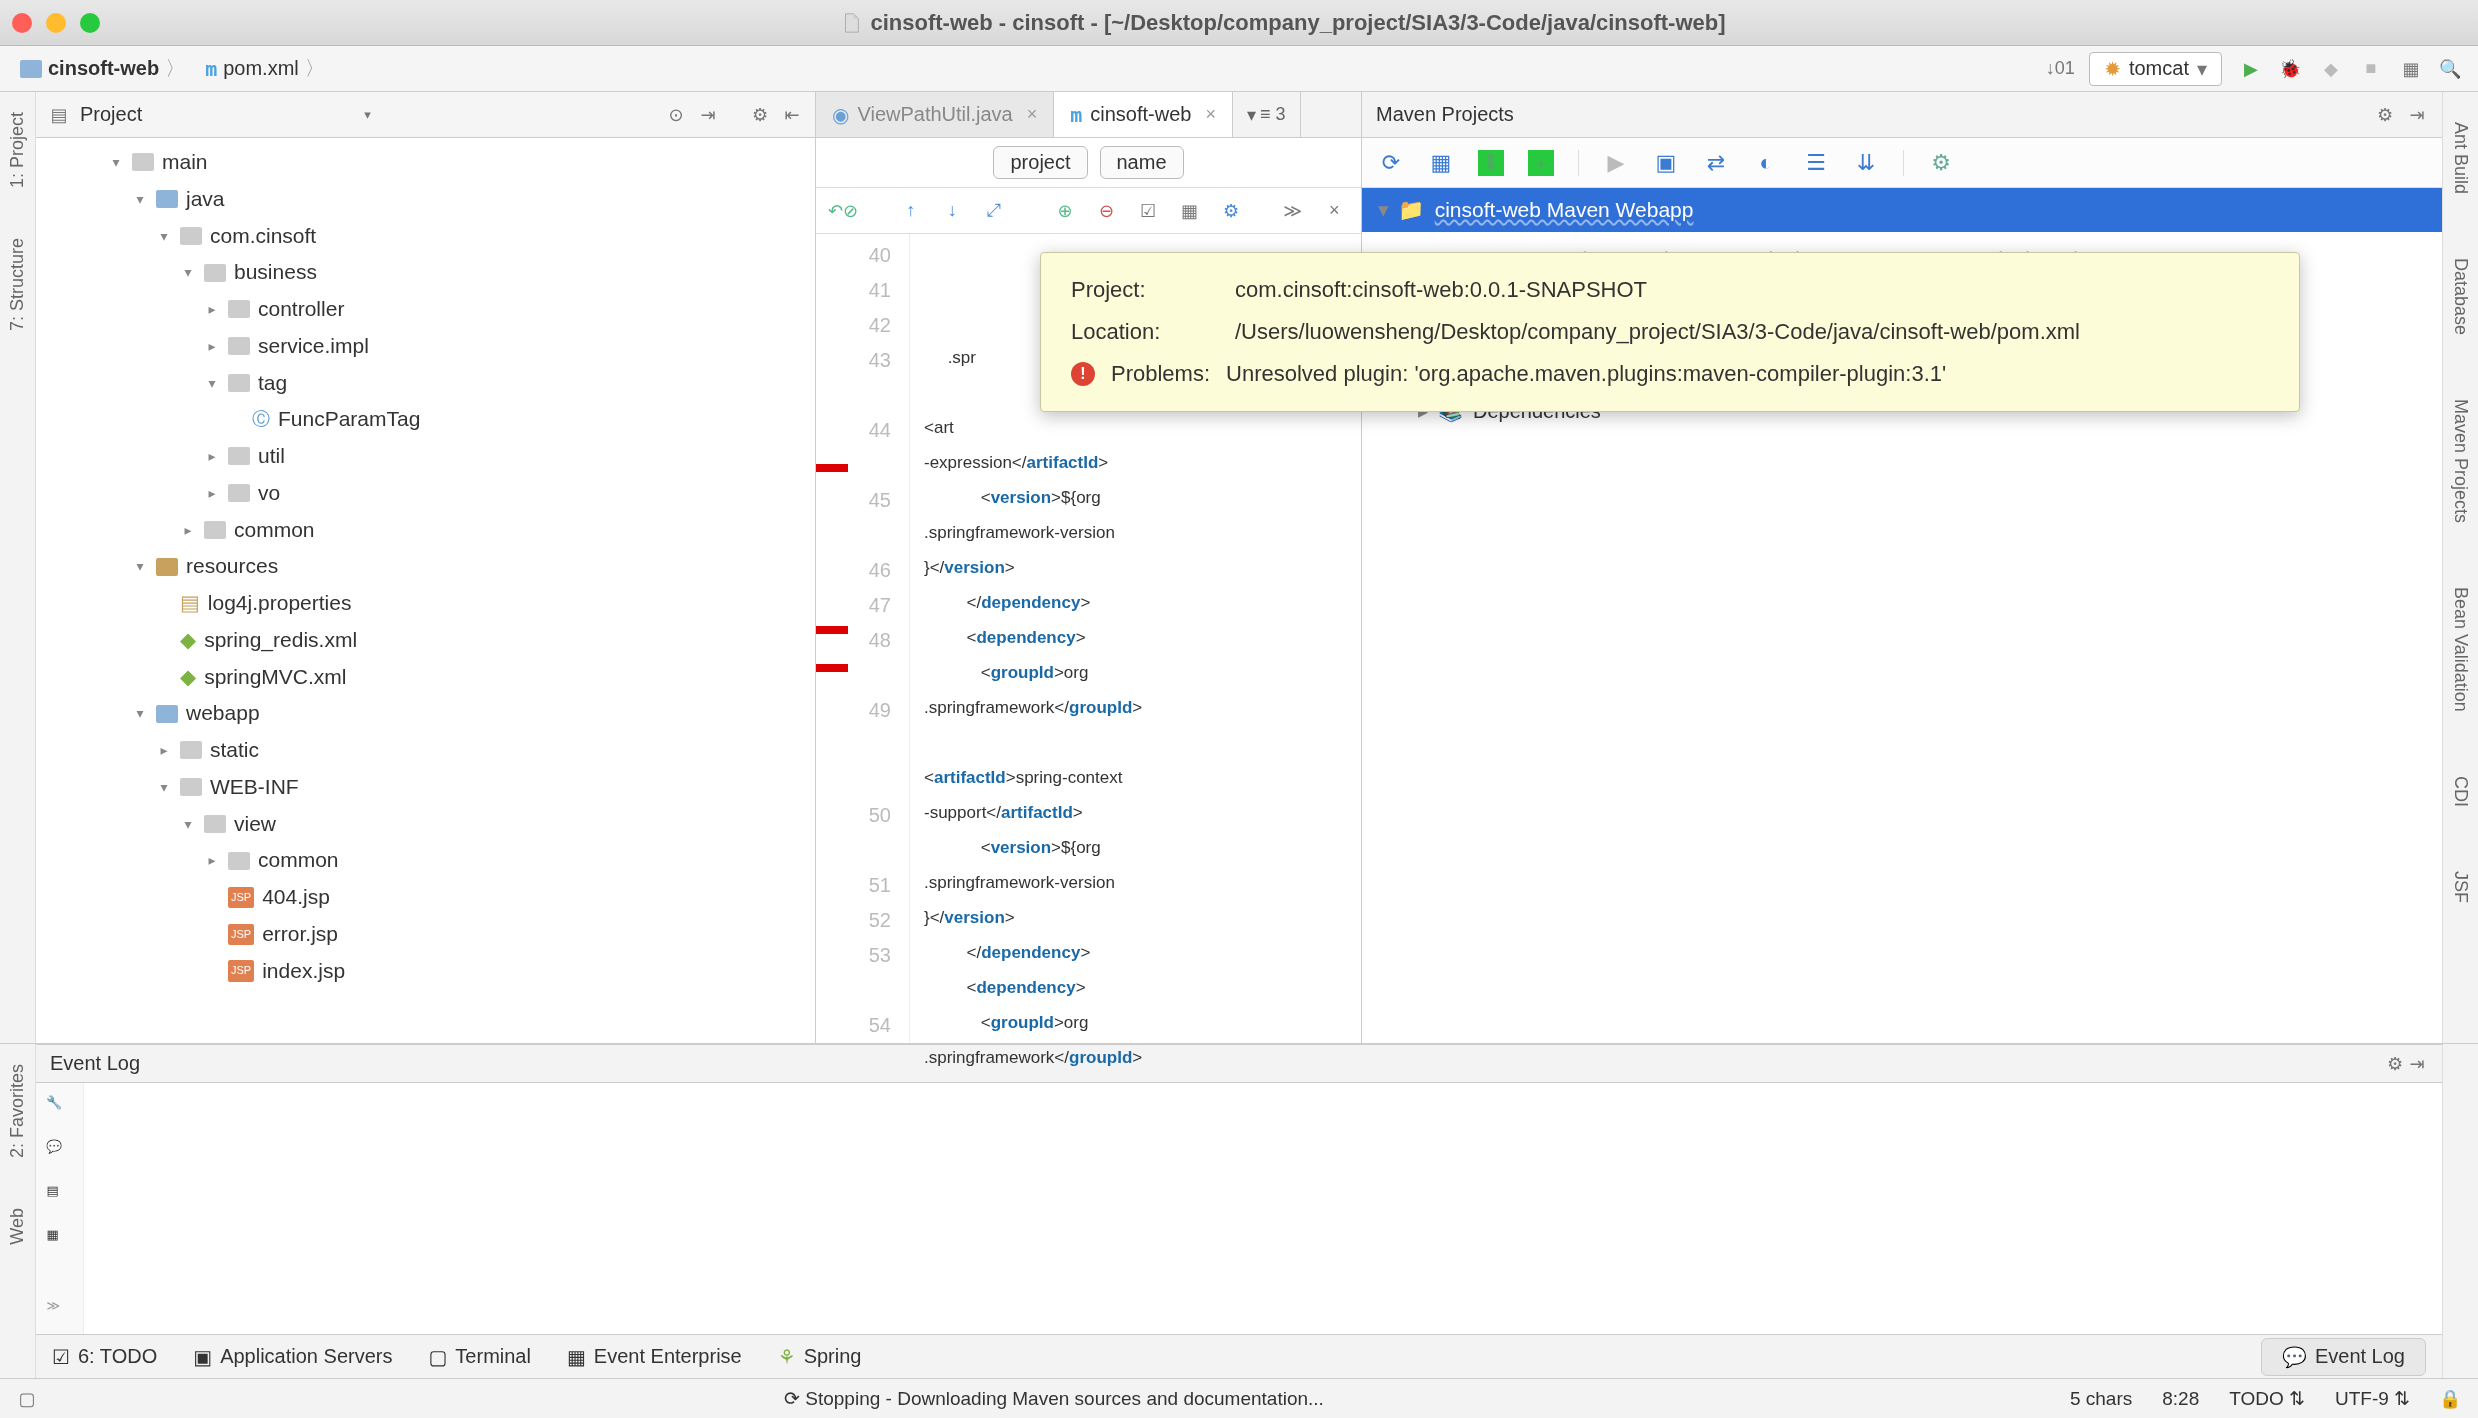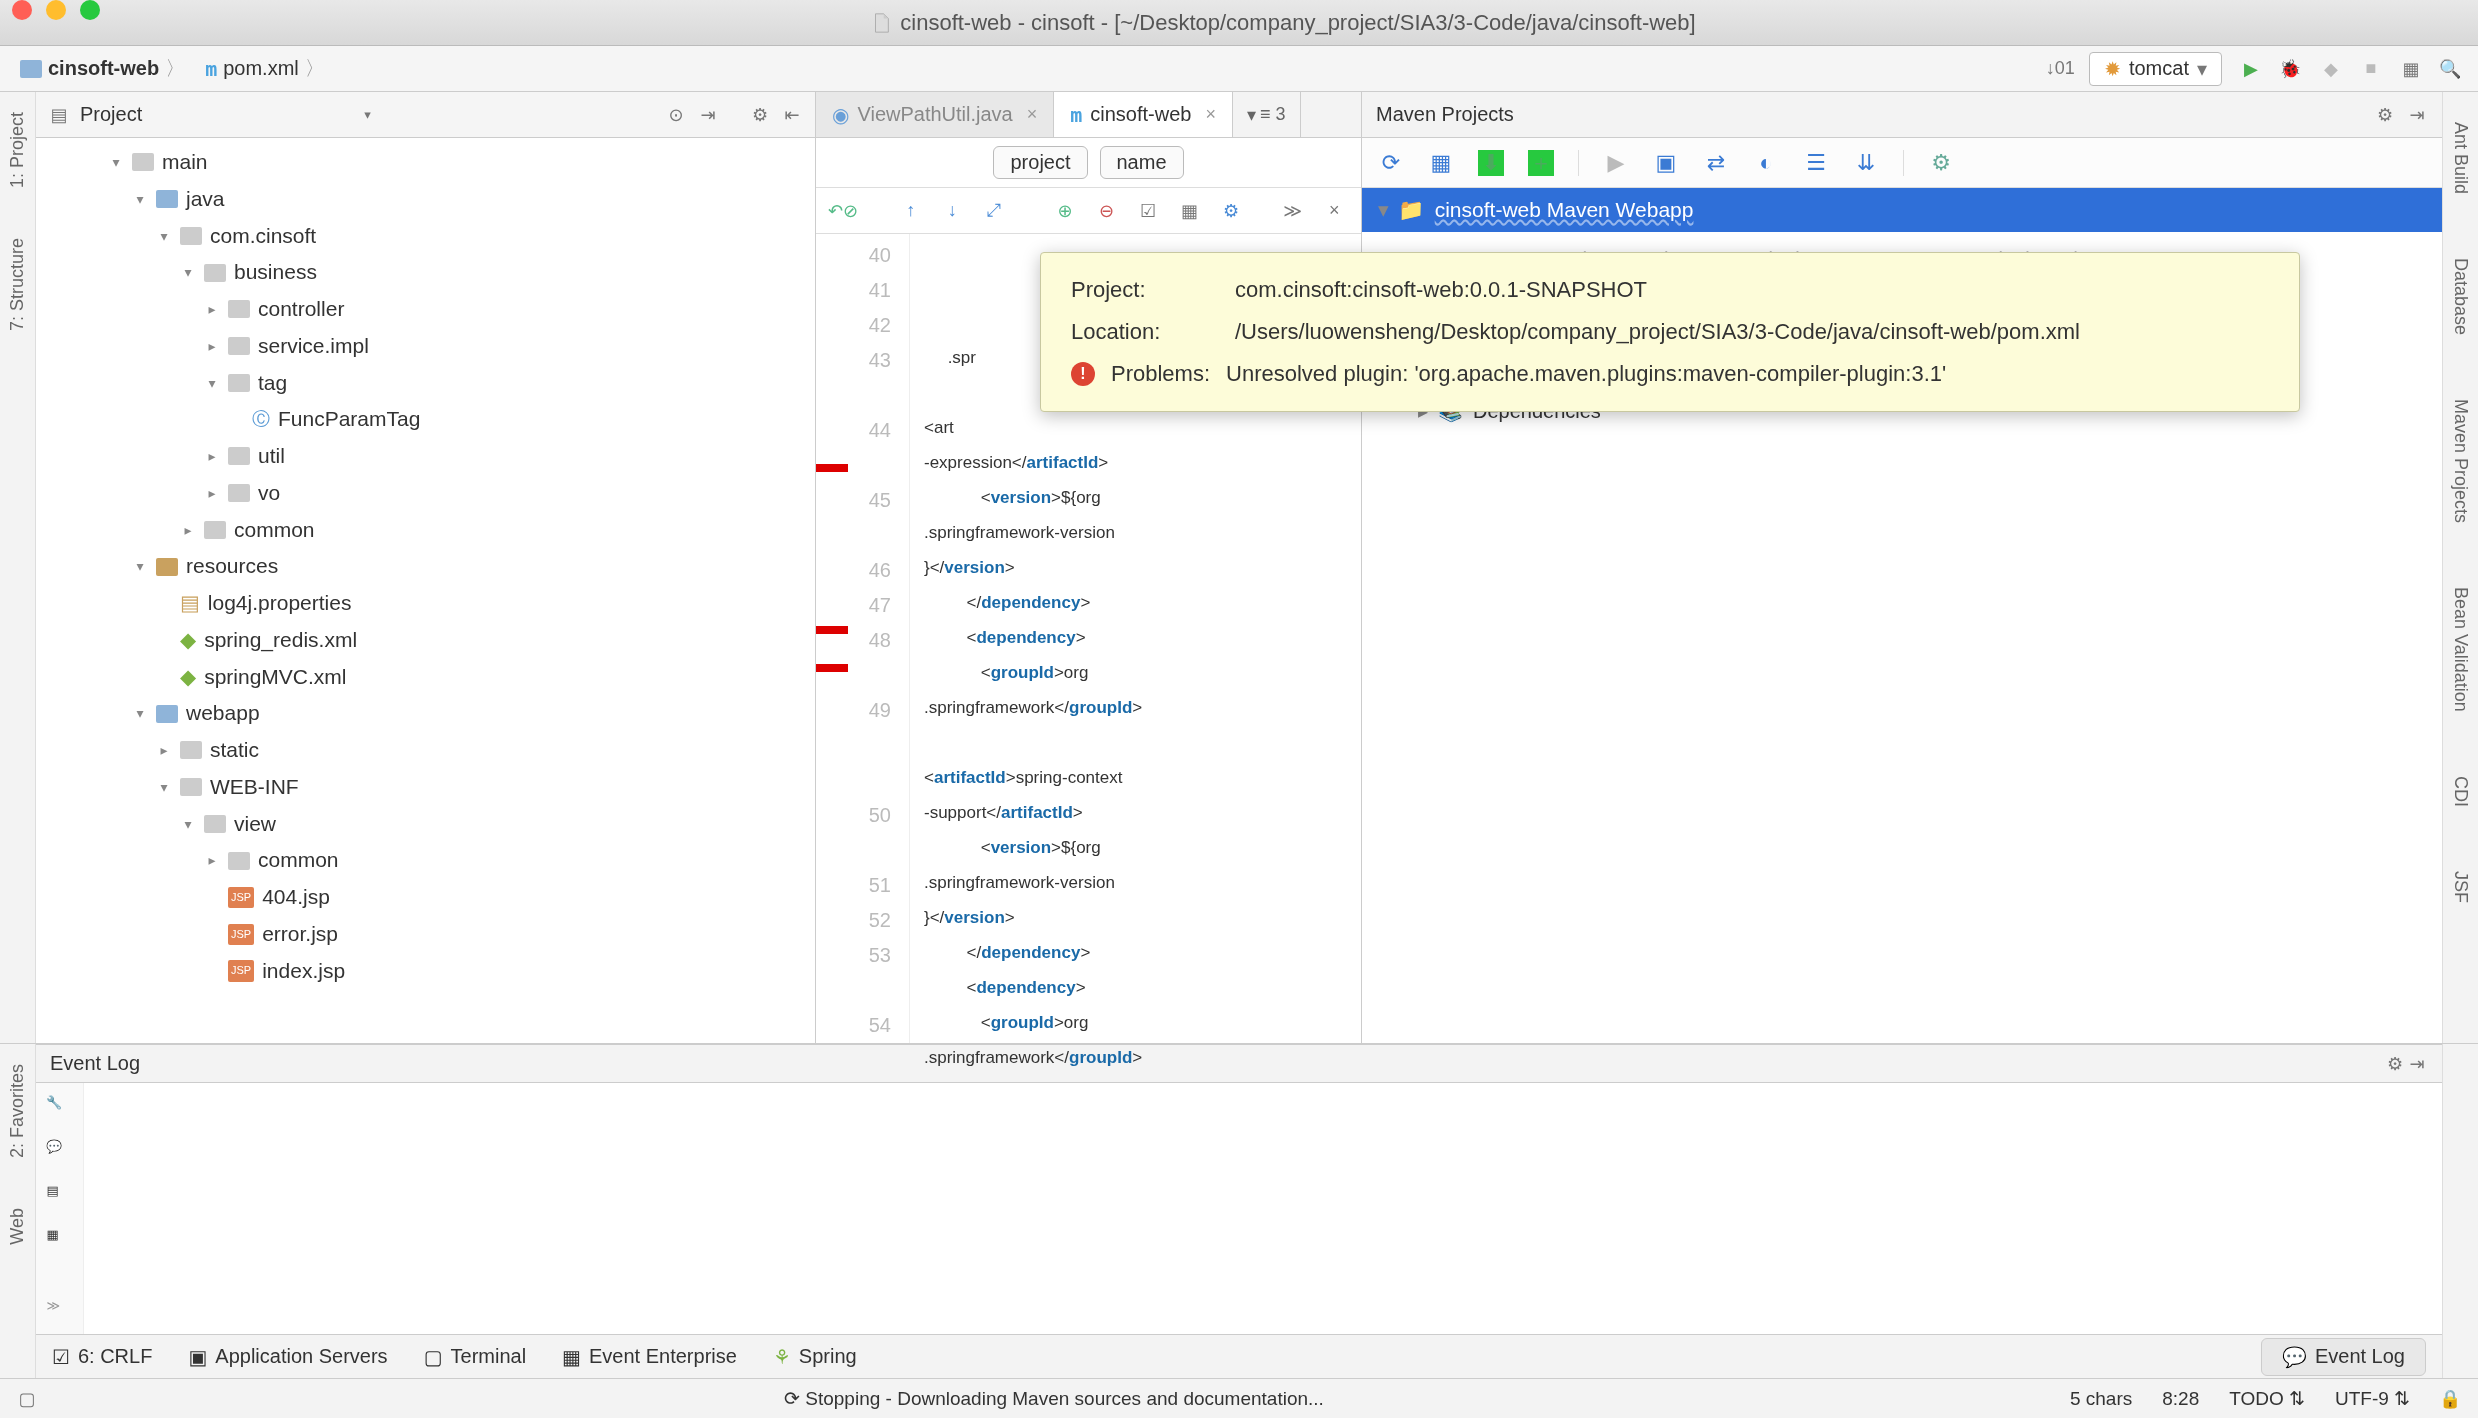--- a/index.html
+++ b/index.html
@@ -1,20 +1,20 @@
 <!DOCTYPE html>
 <html><head>
 <meta charset="utf-8">
 <style>
 * { margin: 0; padding: 0; box-sizing: border-box; font-family: -apple-system, "Helvetica Neue", Arial, sans-serif; }
 body { background: #f2f2f2; font-size: 13px; color: #333; overflow: hidden; }
 .window { width: 2478px; height: 1418px; display: flex; flex-direction: column; background: #f2f2f2; }
 
 
-.titlebar { height: 46px; background: linear-gradient(#e8e8e8,#d8d8d8); display: flex; padding: 0 12px; border-bottom: 1px solid #bbb; }
+.titlebar { height: 46px; background: linear-gradient(#e8e8e8,#d8d8d8); display: flex; align-items: center; padding: 0 12px; border-bottom: 1px solid #bbb; font-weight: bold; }
 .traffic { display: flex; gap: 14px; }
 .dot { width: 20px; height: 20px; border-radius: 50%; }
 .red { background: #ff5f56; } .yellow { background: #ffbd2e; } .green { background: #27c93f; }
 .titlebar .title { flex: 1; text-align: center; font-size: 22px; color: #555; display: flex; align-items: center; justify-content: center; gap: 8px;}
 .file-icon-svg { width: 22px; height: 22px; }
 
 
 .breadrow { height: 46px; background: #f5f5f5; display: flex; align-items: center; border-bottom: 1px solid #ccc; }
 .crumb { display: flex; align-items: center; padding: 0 10px; height: 100%; }
 .crumb-seg { display: flex; align-items: center; gap: 6px; padding: 0 10px; font-size: 20px; }
@@ -471,21 +471,21 @@
             <span class="t" style="color:#3b8bd6">💬</span>
             <span class="t">▤</span>
             <span class="t">▦</span>
             <div style="flex:1"></div>
             <span class="t" style="margin-bottom:10px;color:#999">≫</span>
           </div>
           <div style="flex:1"></div>
         </div>
       </div>
       <div class="toolwinbar">
-        <span class="item">☑ <span>6: CRLF</span></span>
+        <span class="item">☑ <span>6: TODO</span></span>
         <span class="item">▣ <span>Application Servers</span></span>
         <span class="item">▢ <span>Terminal</span></span>
         <span class="item">▦ <span>Event Enterprise</span></span>
         <span class="item">
             <span style="color:#7cb342">⚘</span> 
             <span>Spring</span>
           </span>
         <span class="sp"></span>
         <span class="eventbtn">💬 <span>Event Log</span></span>
       </div>

